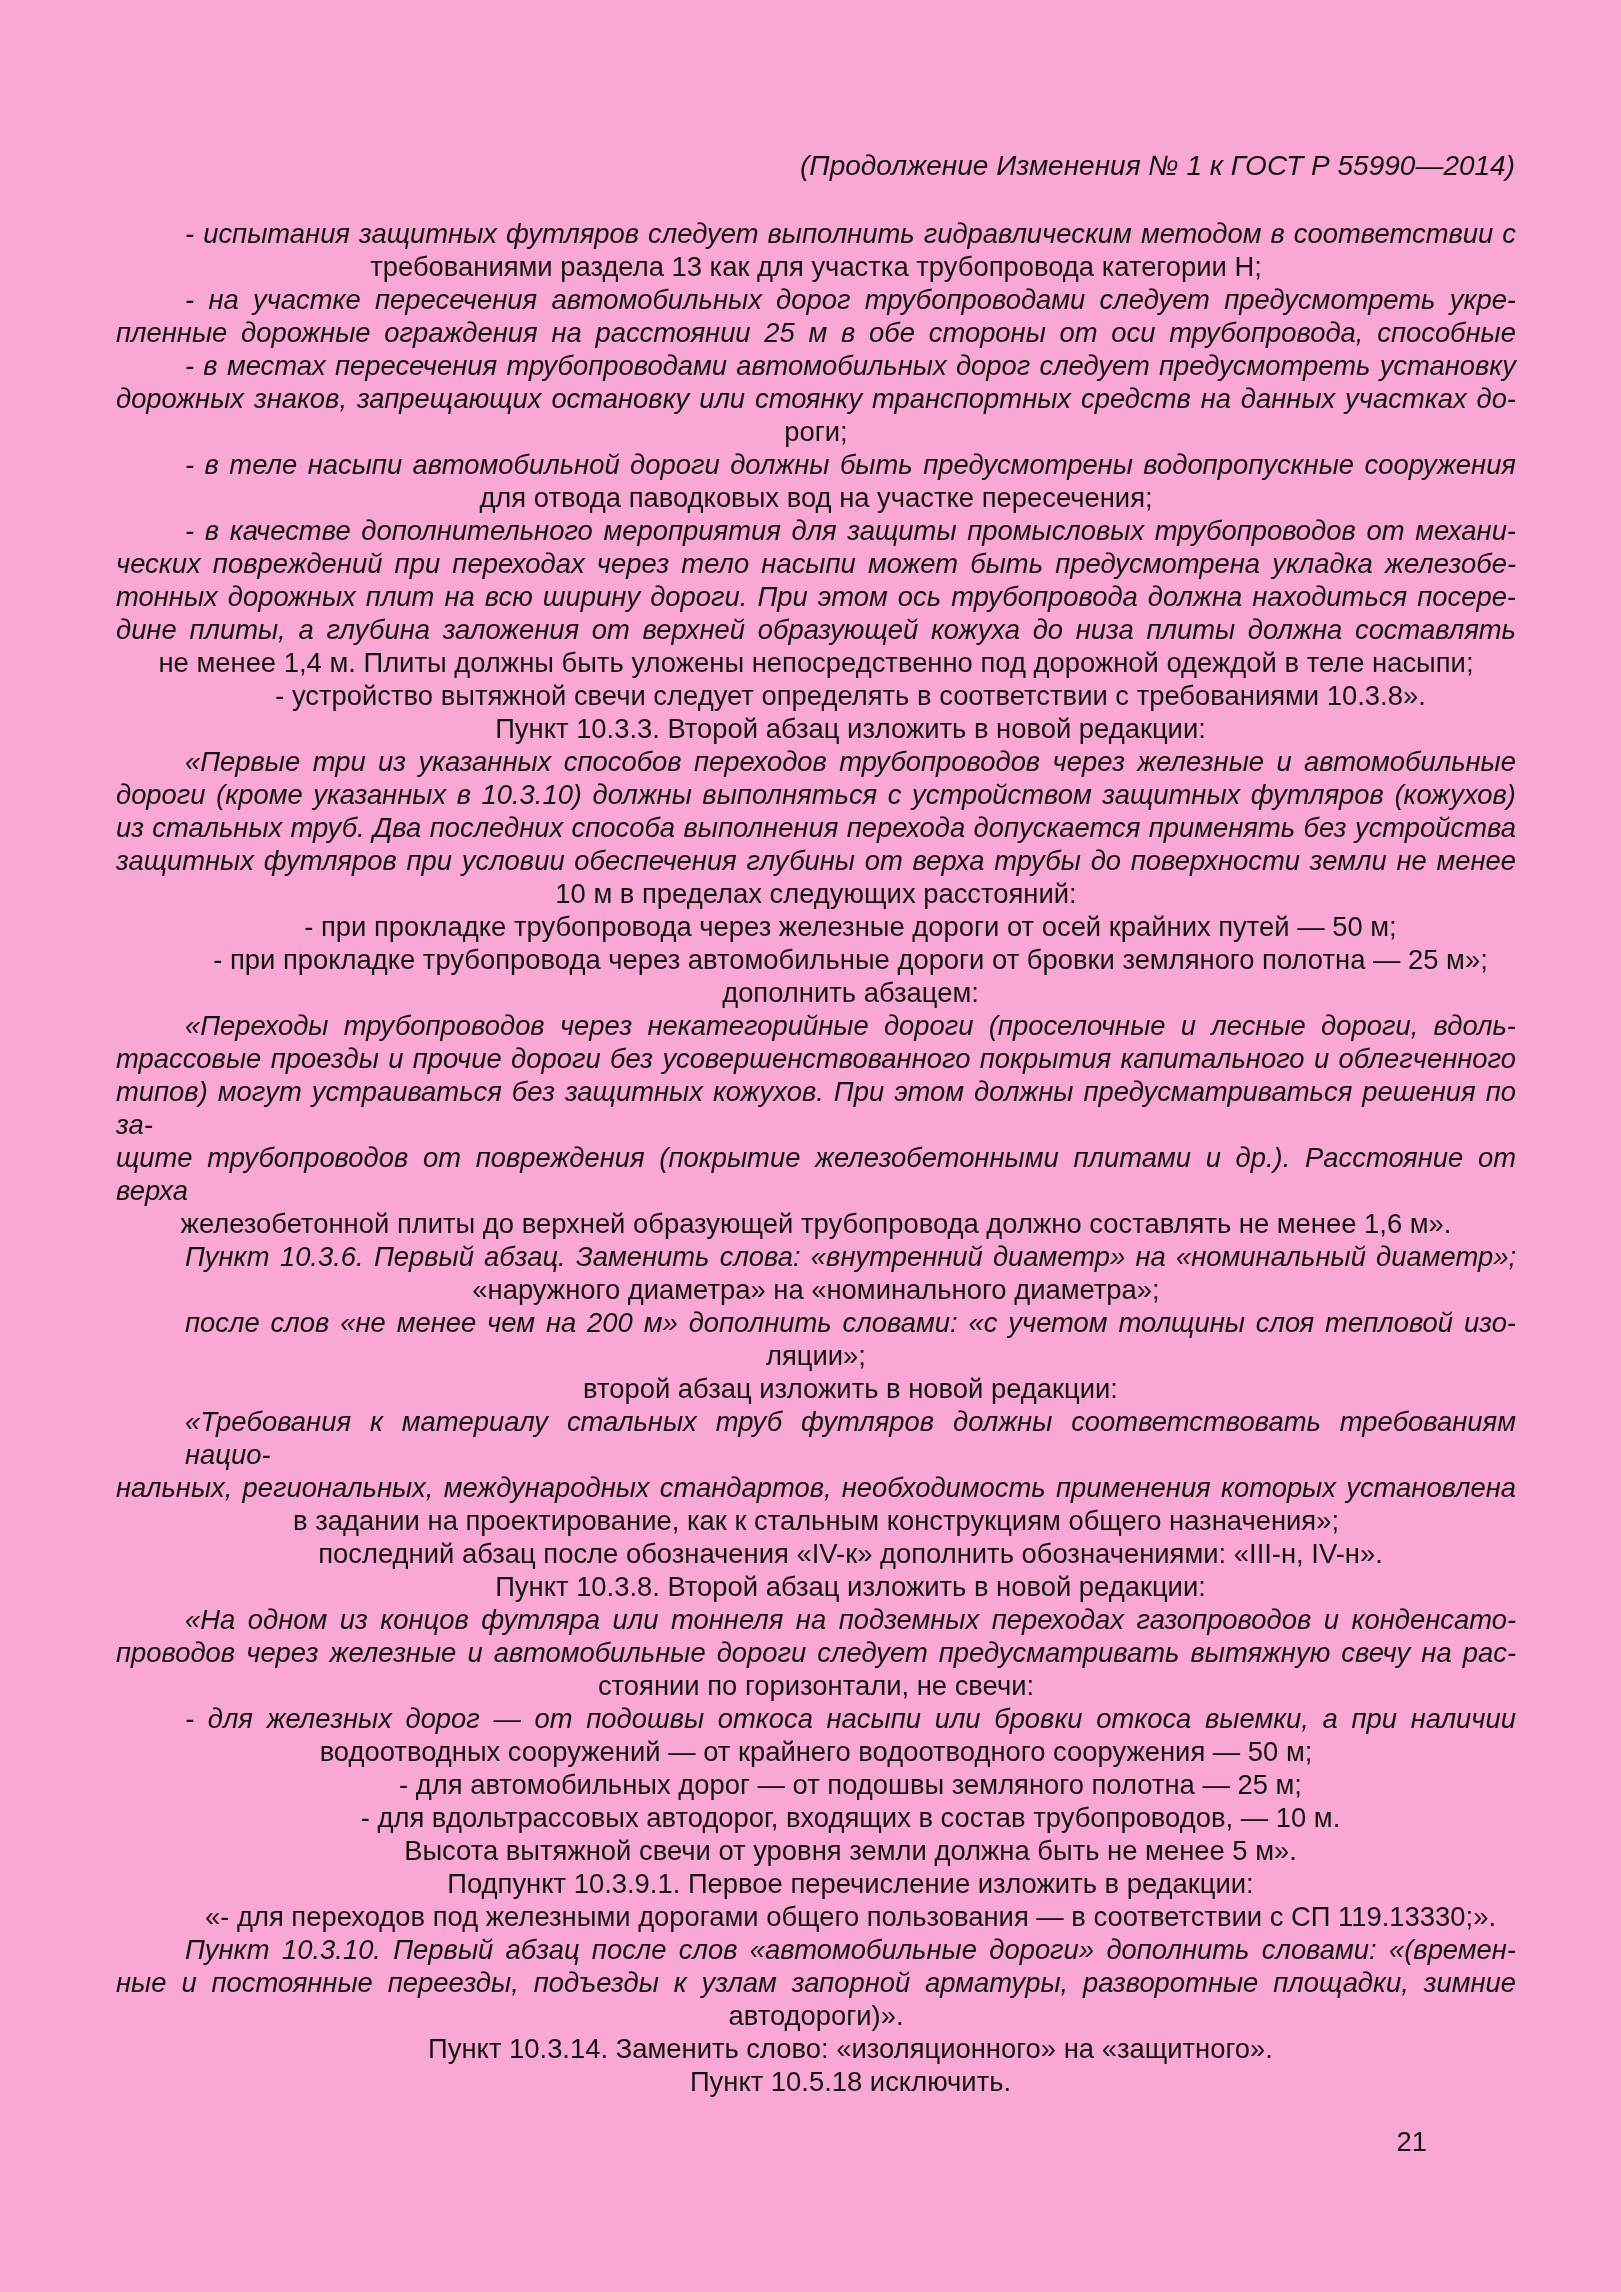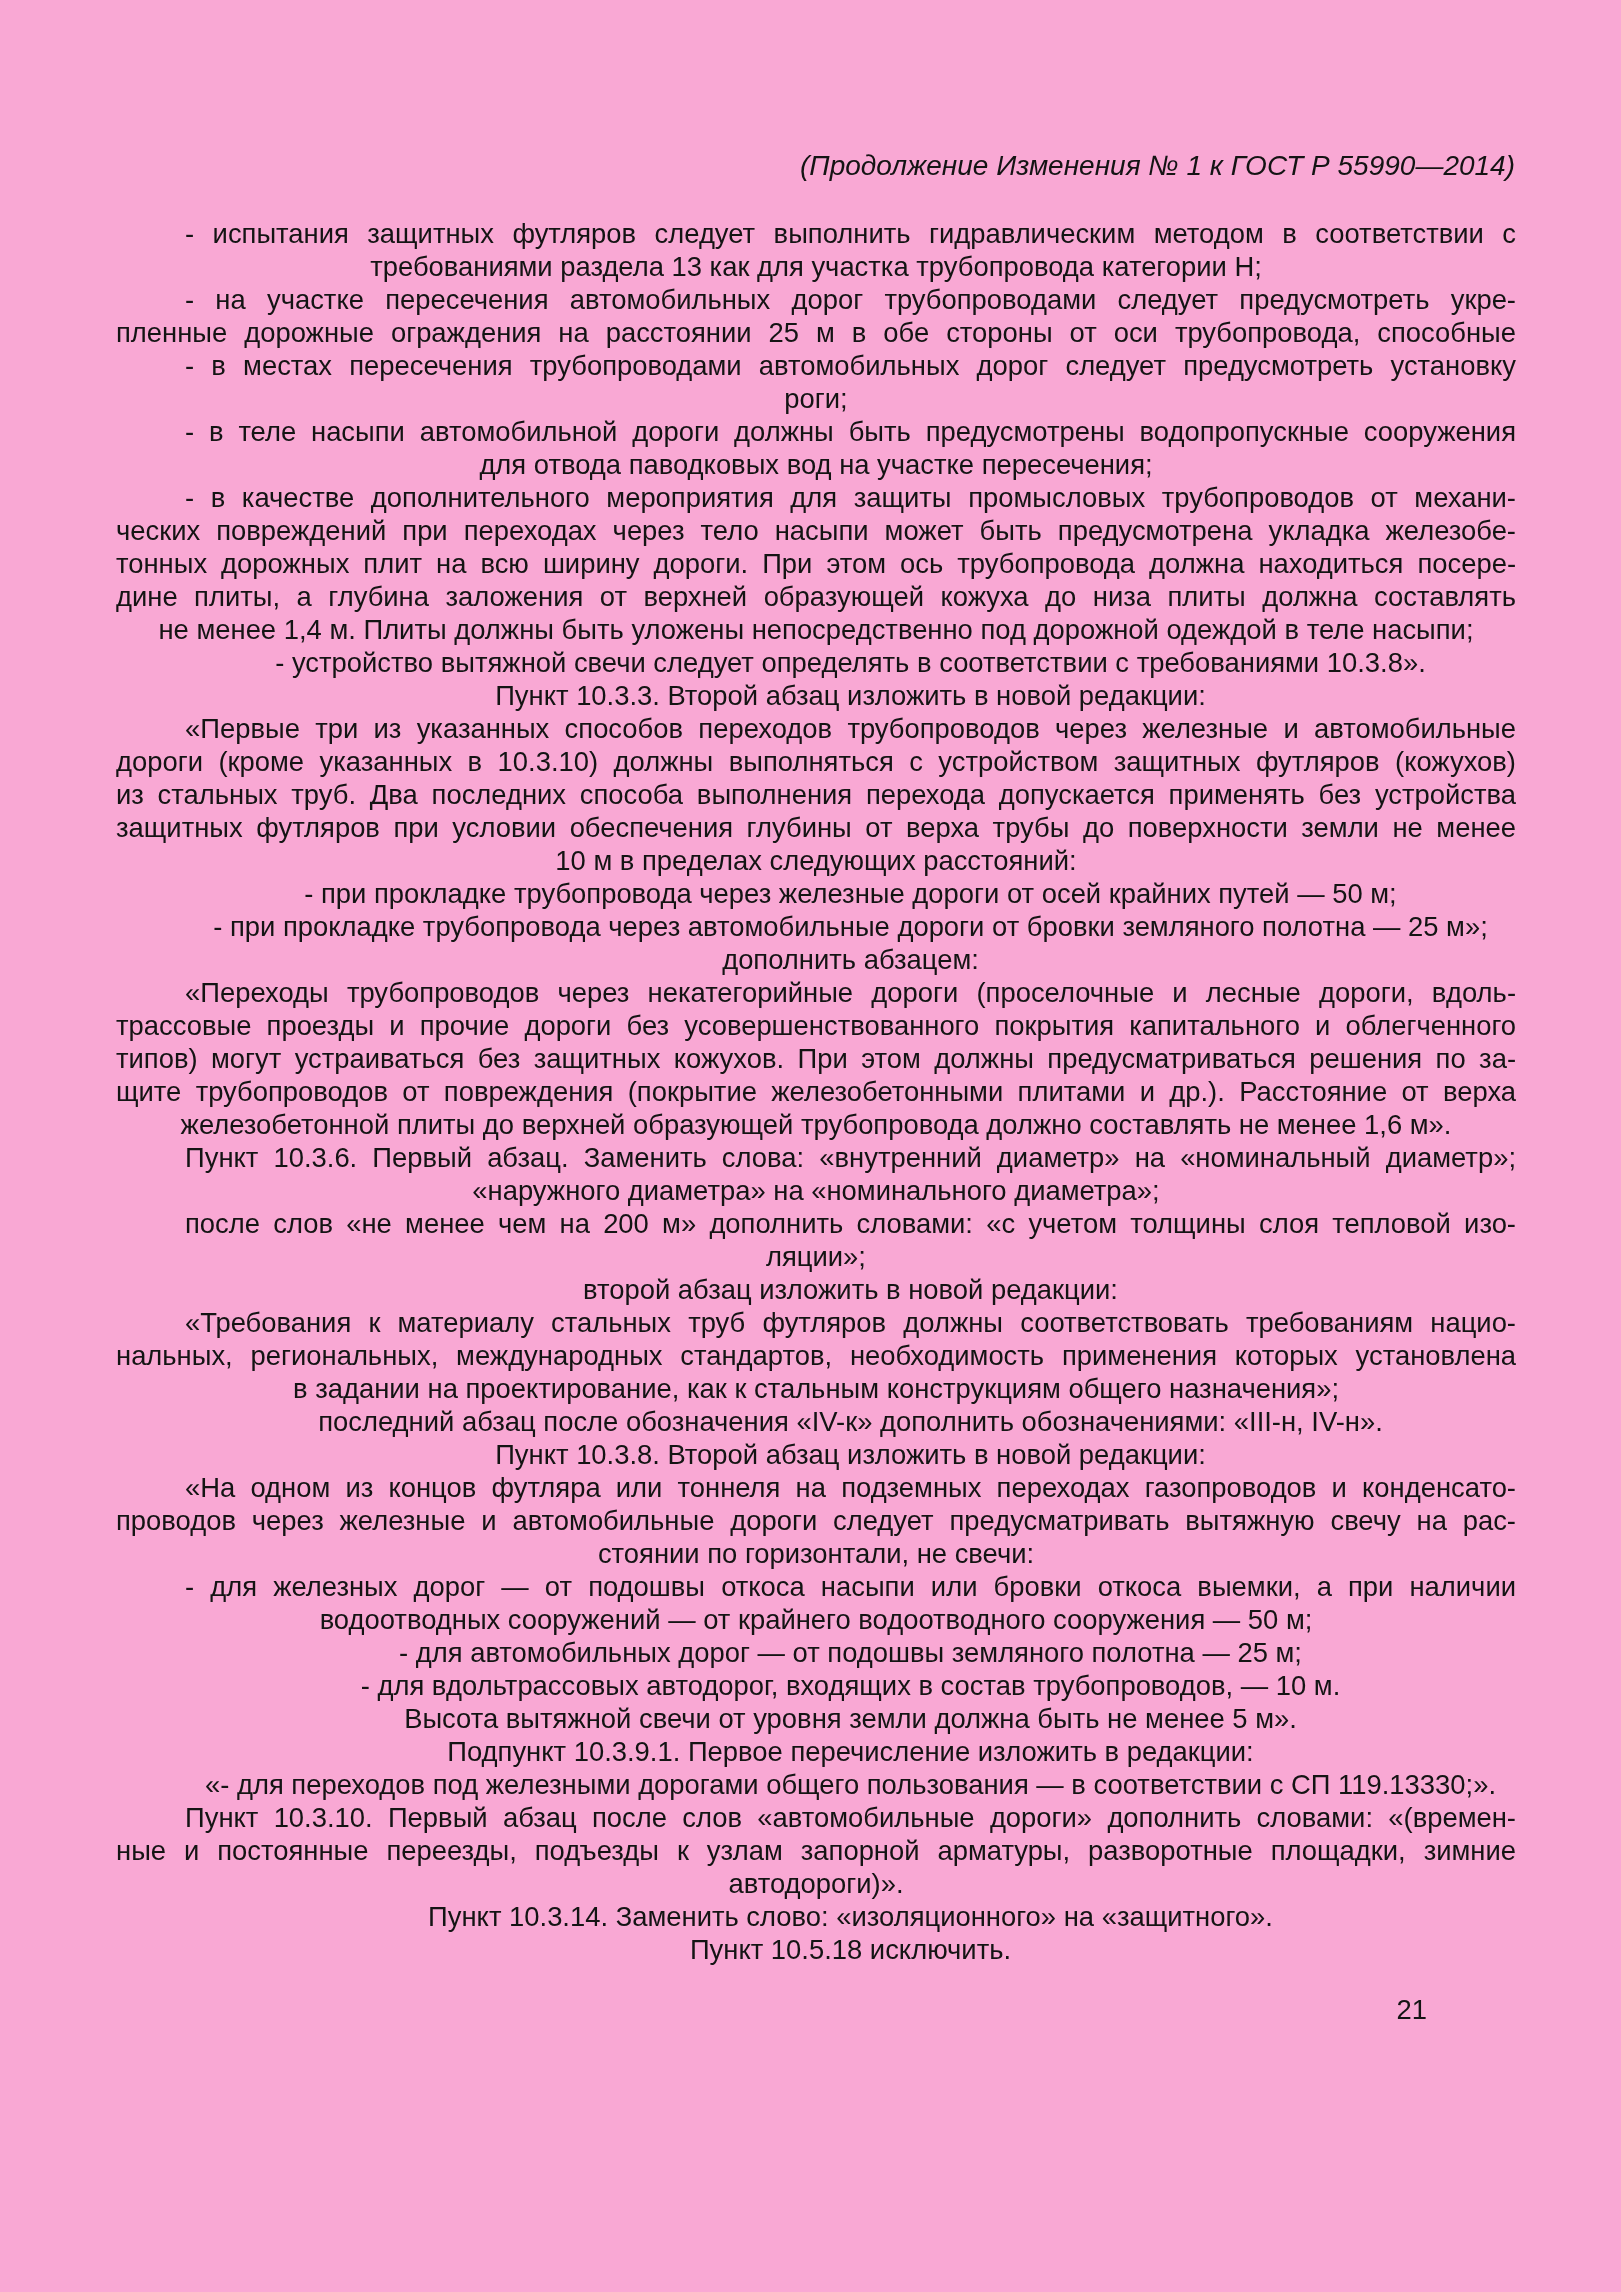--- a/index.html
+++ b/index.html
@@ -32,20 +32,21 @@
   .para { margin: 0; padding: 0; }
   .line {
     font-size: 27.4px;
     line-height: 33px;
     text-align: center;
   }
   .line.fill {
     text-align: justify;
     text-align-last: justify;
     text-justify: inter-word;
+    font-style: italic;
   }
   .line.first {
     padding-left: 69px;
   }
   .page-number {
     margin-top: 27px;
     font-size: 27.4px;
     line-height: 33px;
     text-align: right;
     padding-right: 88px;
@@ -61,20 +62,21 @@
       <div class="para">
         <div class="line first fill">- испытания защитных футляров следует выполнить гидравлическим методом в соответствии с</div>
         <div class="line">требованиями раздела 13 как для участка трубопровода категории Н;</div>
       </div>
       <div class="para">
         <div class="line first fill">- на участке пересечения автомобильных дорог трубопроводами следует предусмотреть укре-</div>
         <div class="line fill">пленные дорожные ограждения на расстоянии 25 м в обе стороны от оси трубопровода, способные</div>
       </div>
       <div class="para">
         <div class="line first fill">- в местах пересечения трубопроводами автомобильных дорог следует предусмотреть установку</div>
+        <div class="line fill">дорожных знаков, запрещающих остановку или стоянку транспортных средств на данных участках до-</div>
         <div class="line">роги;</div>
       </div>
       <div class="para">
         <div class="line first fill">- в теле насыпи автомобильной дороги должны быть предусмотрены водопропускные сооружения</div>
         <div class="line">для отвода паводковых вод на участке пересечения;</div>
       </div>
       <div class="para">
         <div class="line first fill">- в качестве дополнительного мероприятия для защиты промысловых трубопроводов от механи-</div>
         <div class="line fill">ческих повреждений при переходах через тело насыпи может быть предусмотрена укладка железобе-</div>
         <div class="line fill">тонных дорожных плит на всю ширину дороги. При этом ось трубопровода должна находиться посере-</div>

